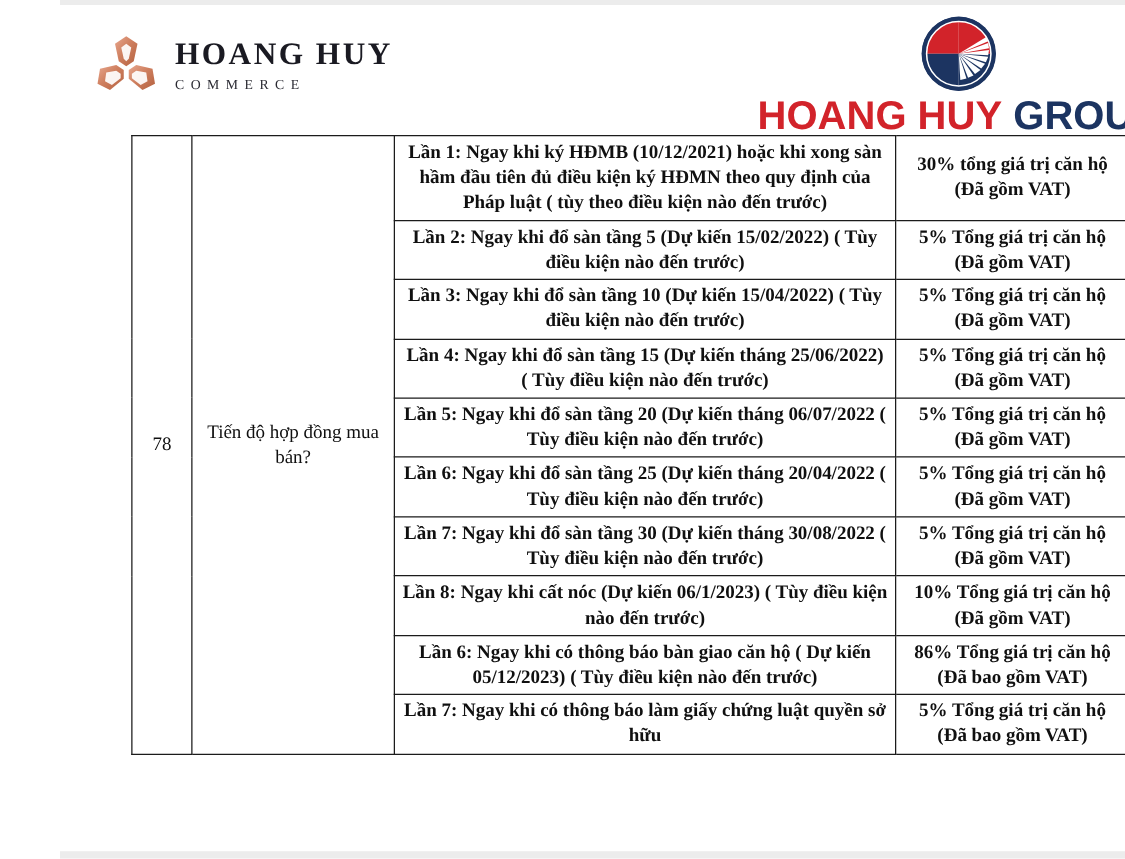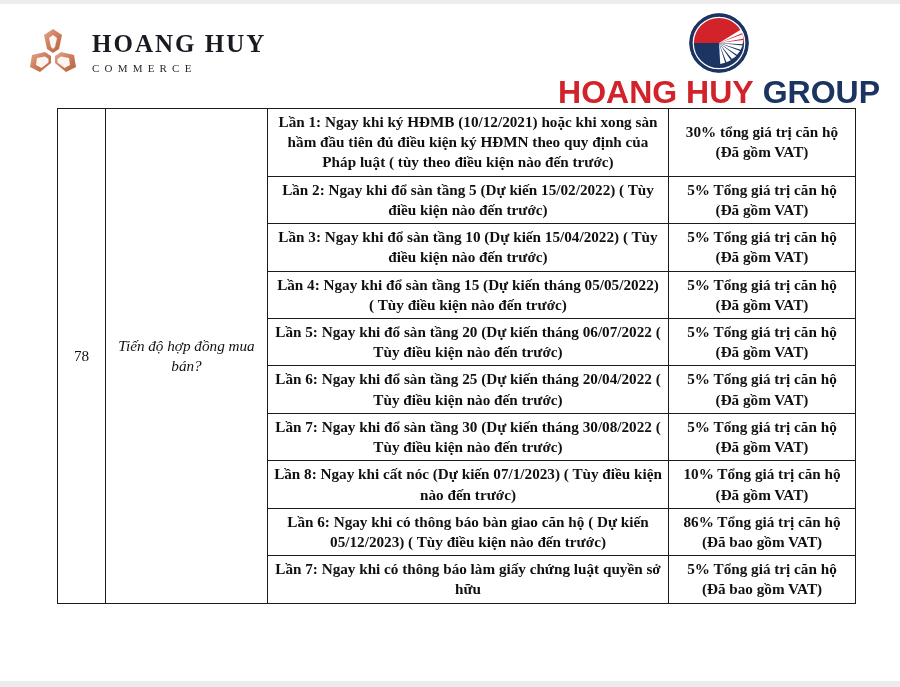--- a/index.html
+++ b/index.html
@@ -11,20 +11,21 @@
     width: 900px;
     height: 687px;
     position: relative;
     font-family: "Liberation Serif", "DejaVu Serif", serif;
     overflow: hidden;
   }
   .page {
     position: absolute;
     inset: 0;
     background: #ffffff;
+    margin-left: 48px;
   }
   .edge-band {
     position: absolute;
     left: 0;
     width: 900px;
     background: #ececec;
   }
   .edge-band.top { top: 0; height: 4px; }
   .edge-band.bottom { top: 681px; height: 6px; }
 
@@ -114,21 +115,21 @@
     font-size: 15.2px;
     line-height: 1.33;
     color: #101010;
   }
   col.c-idx   { width: 48px; }
   col.c-label { width: 162px; }
   col.c-desc  { width: 401px; }
   col.c-amt   { width: 187px; }
 
   td.idx   { font-size: 15px; }
-  td.label { font-size: 15.4px; padding-left: 10px; padding-right: 10px; font-style: italic; }
+  td.label { font-size: 15.4px; padding-left: 10px; padding-right: 10px; }
   td.desc  { padding: 4px 9px; font-weight: bold; }
   td.amt   { padding: 4px 7px; font-weight: bold; }
 </style>
 </head>
 <body>
 
 <div class="page">
 
   <div class="edge-band top"></div>
 
@@ -206,37 +207,37 @@
         </tr>
         <tr>
           <td class="desc">Lần 2: Ngay khi đổ sàn tầng 5 (Dự kiến 15/02/2022) ( Tùy điều kiện nào đến trước)</td>
           <td class="amt">5%  Tổng giá trị căn hộ (Đã gồm VAT)</td>
         </tr>
         <tr>
           <td class="desc">Lần 3: Ngay khi đổ sàn tầng 10 (Dự kiến 15/04/2022) ( Tùy điều kiện nào đến trước)</td>
           <td class="amt">5% Tổng giá trị căn hộ (Đã gồm VAT)</td>
         </tr>
         <tr>
-          <td class="desc">Lần 4: Ngay khi đổ sàn tầng 15 (Dự kiến tháng 05/05/2022) ( Tùy điều kiện nào đến trước)</td>
+          <td class="desc">Lần 4: Ngay khi đổ sàn tầng 15 (Dự kiến tháng 25/06/2022) ( Tùy điều kiện nào đến trước)</td>
           <td class="amt">5%  Tổng giá trị căn hộ (Đã gồm VAT)</td>
         </tr>
         <tr>
           <td class="desc">Lần 5: Ngay khi đổ sàn tầng 20 (Dự kiến tháng 06/07/2022 ( Tùy điều kiện nào đến trước)</td>
           <td class="amt">5%  Tổng giá trị căn hộ (Đã gồm VAT)</td>
         </tr>
         <tr>
           <td class="desc">Lần 6: Ngay khi đổ sàn tầng 25 (Dự kiến tháng 20/04/2022 ( Tùy điều kiện nào đến trước)</td>
           <td class="amt">5%  Tổng giá trị căn hộ (Đã gồm VAT)</td>
         </tr>
         <tr>
           <td class="desc">Lần 7: Ngay khi đổ sàn tầng 30 (Dự kiến tháng 30/08/2022 ( Tùy điều kiện nào đến trước)</td>
           <td class="amt">5%  Tổng giá trị căn hộ (Đã gồm VAT)</td>
         </tr>
         <tr>
-          <td class="desc">Lần 8: Ngay khi cất nóc (Dự kiến 07/1/2023) ( Tùy điều kiện nào đến trước)</td>
+          <td class="desc">Lần 8: Ngay khi cất nóc (Dự kiến 06/1/2023) ( Tùy điều kiện nào đến trước)</td>
           <td class="amt">10%  Tổng giá trị căn hộ (Đã gồm VAT)</td>
         </tr>
         <tr>
           <td class="desc">Lần 6: Ngay khi có thông báo bàn giao căn hộ ( Dự kiến 05/12/2023) ( Tùy điều kiện nào đến trước)</td>
           <td class="amt">86% Tổng giá trị căn hộ (Đã bao gồm VAT)</td>
         </tr>
         <tr>
           <td class="desc">Lần 7: Ngay khi có thông báo làm giấy chứng luật quyền sở hữu</td>
           <td class="amt">5% Tổng giá trị căn hộ (Đã bao gồm VAT)</td>
         </tr>

